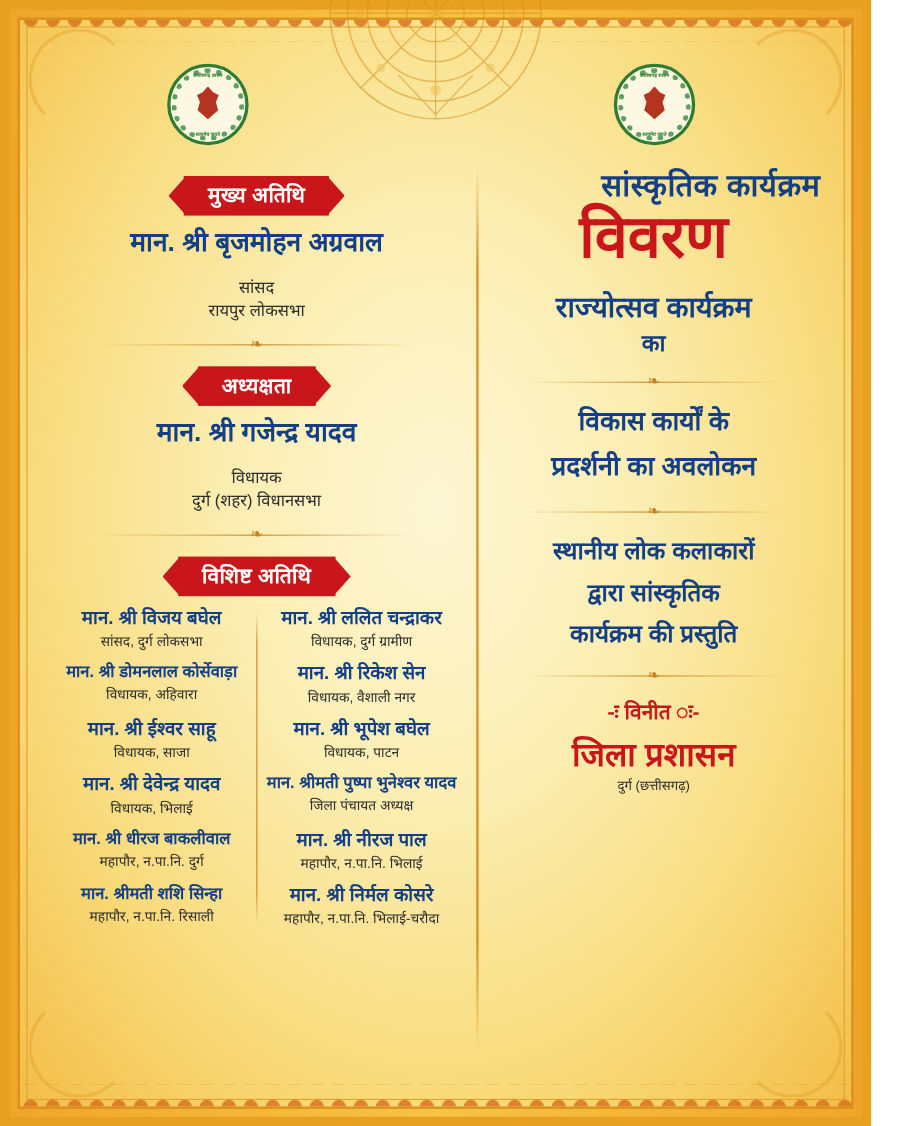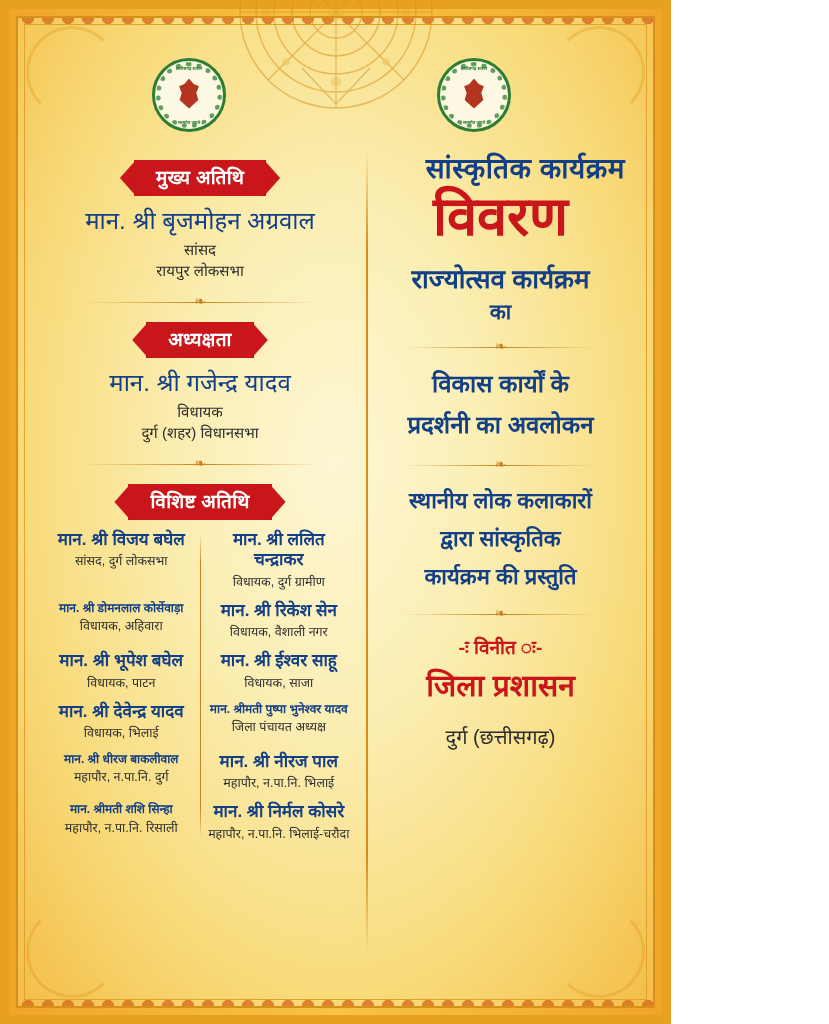--- a/index.html
+++ b/index.html
@@ -9,21 +9,21 @@
   }
   body {
     width: 829px;
     height: 1024px;
     font-family: "Liberation Sans", sans-serif;
     overflow: hidden;
   }
 
   .invite {
     position: relative;
-    width: 671px;
+    width: 792px;
     height: 1024px;
     box-sizing: border-box;
     background:
       radial-gradient(ellipse at 50% 45%, #fdf3c8 0%, #fae9a8 38%, #f7d46a 68%, #f2b73c 100%);
     overflow: hidden;
   }
 
   
   .band-outer {
     position: absolute;
@@ -177,28 +177,28 @@
     top: 0; bottom: 0;
     width: 16px;
     background: #c9161a;
   }
   .ribbon:before { left: -14px; clip-path: polygon(100% 0, 100% 100%, 0 50%); }
   .ribbon:after  { right: -14px; clip-path: polygon(0 0, 0 100%, 100% 50%); }
 
   .guest-name {
     color: #123f86;
     font-size: 24px;
-    font-weight: normal;
+    font-weight: bold;
     line-height: 1.25;
     margin-top: 3px;
   }
   .guest-role {
     color: #2c2c2c;
     font-size: 15px;
-    margin-top: 3px;
+    margin-top: 14px;
   }
   .guest-sub {
     color: #2c2c2c;
     font-size: 15px;
     margin-top: 1px;
   }
 
   .sep {
     margin: 16px auto 14px;
     width: 78%;
@@ -240,21 +240,21 @@
     width: 1px;
     background: linear-gradient(180deg, rgba(200,130,30,0), #c8821e 10%, #c8821e 90%, rgba(200,130,30,0));
   }
   .gcell { text-align: center; padding: 0 2px; }
   .gname {
     color: #123f86;
     font-size: 17px;
     font-weight: bold;
     line-height: 1.2;
   }
-  .gname.small { font-size: 12px; }
+  .gname.small { font-size: 15px; }
   .gdesc {
     color: #2c2c2c;
     font-size: 12.5px;
     margin-top: 2px;
   }
 
   
   .r-top {
     color: #123f86;
     font-size: 28px;
@@ -308,22 +308,22 @@
     margin-top: 4px;
   }
   .r-admin {
     color: #c9161a;
     font-size: 30px;
     font-weight: bold;
     margin-top: 4px;
   }
   .r-place {
     color: #2c2c2c;
-    font-size: 20px;
-    margin-top: 18px;
+    font-size: 12px;
+    margin-top: 0;
   }
 </style>
 </head>
 <body>
 
 <div class="invite">
 
   <div class="band-outer"></div>
   <div class="band-inner"></div>
   <div class="scallop top"></div>
@@ -415,26 +415,26 @@
         </div>
         <div class="gcell">
           <div class="gname small">मान. श्री डोमनलाल कोर्सेवाड़ा</div>
           <div class="gdesc">विधायक, अहिवारा</div>
         </div>
         <div class="gcell">
           <div class="gname">मान. श्री रिकेश सेन</div>
           <div class="gdesc">विधायक, वैशाली नगर</div>
         </div>
         <div class="gcell">
+          <div class="gname">मान. श्री ईश्वर साहू</div>
+          <div class="gdesc">विधायक, साजा</div>
+        </div>
+        <div class="gcell">
           <div class="gname">मान. श्री भूपेश बघेल</div>
           <div class="gdesc">विधायक, पाटन</div>
-        </div>
-        <div class="gcell">
-          <div class="gname">मान. श्री ईश्वर साहू</div>
-          <div class="gdesc">विधायक, साजा</div>
         </div>
         <div class="gcell">
           <div class="gname">मान. श्री देवेन्द्र यादव</div>
           <div class="gdesc">विधायक, भिलाई</div>
         </div>
         <div class="gcell">
           <div class="gname small">मान. श्रीमती पुष्पा भुनेश्वर यादव</div>
           <div class="gdesc">जिला पंचायत अध्यक्ष</div>
         </div>
         <div class="gcell">

